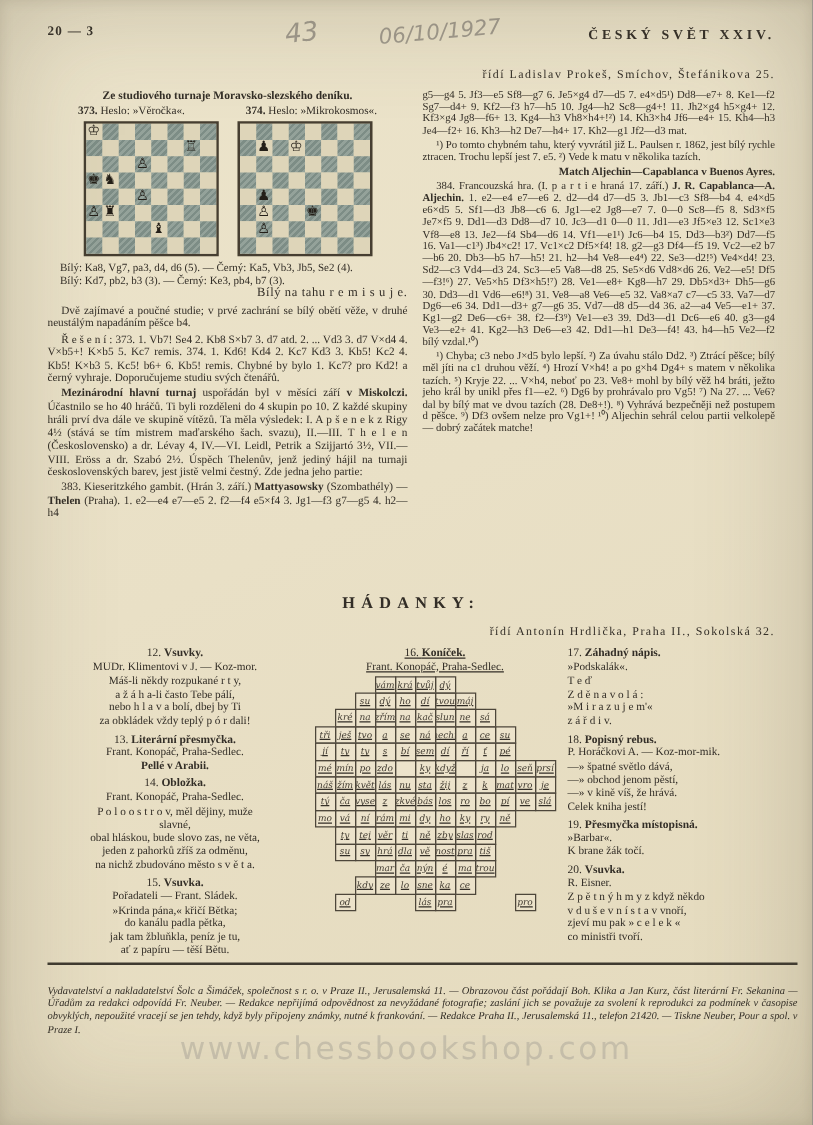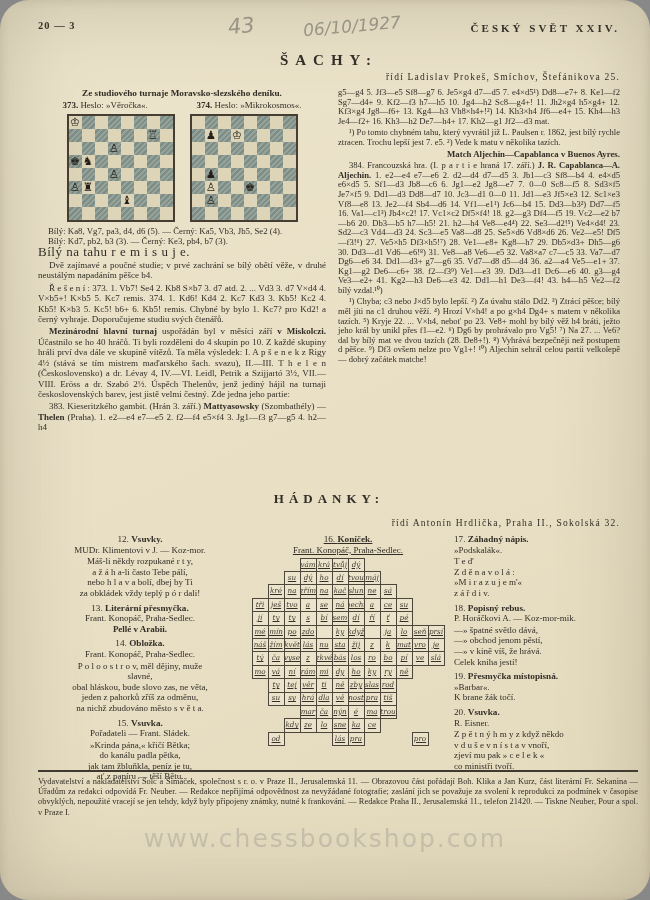--- a/index.html
+++ b/index.html
@@ -1,19 +1,19 @@
 <!DOCTYPE html>
 <html><head>
 <meta charset="utf-8">
 <title>Scan</title>
 <style>
   html,body{margin:0;padding:0;background:#888;}
   .page{position:relative;width:650px;height:900px;margin:0 auto;overflow:hidden;
         background:linear-gradient(155deg,#ece4cb 0%,#e9e0c6 45%,#e4dabd 100%);
-        font-family:"Liberation Serif",serif;color:#332e27;border-radius:29px;}
+        font-family:"Liberation Serif",serif;color:#332e27;}
   .page::after{content:"";position:absolute;inset:0;pointer-events:none;
         box-shadow:inset 0 0 90px rgba(100,90,65,.30), inset 0 0 10px rgba(100,90,65,.18);}
   .b{font-weight:bold;}
   
   .hdr{position:absolute;top:20px;left:38px;right:30px;height:20px;}
   .pagenum{position:absolute;left:0;top:0;font-weight:bold;font-size:10.5px;letter-spacing:1px;}
   .hand{position:absolute;color:#a09a8d;font-family:"DejaVu Sans",sans-serif;font-style:italic;}
   .hand-num{left:190px;top:-6px;font-size:21px;transform:rotate(-6deg);}
   .hand-date{left:265px;top:-4px;font-size:17px;transform:rotate(-5deg);}
   .masthead{position:absolute;right:0;top:2px;font-weight:bold;font-size:11px;letter-spacing:3px;}
@@ -27,21 +27,21 @@
   .study-head{text-align:center;font-weight:bold;font-size:9.2px;margin:0 0 2px 0;}
   .cap-row{display:flex;justify-content:space-around;font-size:9px;margin-bottom:3px;}
   .boards{display:flex;justify-content:center;gap:15px;margin:2px 0 4px 0;}
   .chessboard{display:grid;grid-template-columns:repeat(8,13px);grid-auto-rows:13px;
         border:2px solid #463e31;background:#ded5b9;box-shadow:0 0 0 1px #ded5b9 inset;}
   .sq{display:flex;align-items:center;justify-content:center;font-size:11.5px;line-height:13px;color:#241f18;}
   .sq.light{background:#ded5b9;}
   .sq.dark{background:repeating-linear-gradient(135deg,#94a29a 0 2px,#7d8d86 2px 4px);}
   .poslines{font-size:8.8px;line-height:10.4px;}
   .poslines div{text-indent:10px;}
-  .stip{text-align:left;font-size:13px;letter-spacing:.5px;margin-bottom:3px;}
+  .stip{text-align:right;font-size:10px;letter-spacing:.5px;margin-bottom:3px;}
   p.just{text-align:justify;text-indent:11px;margin:0 0 2px 0;}
   p.nojust-first{text-indent:0;}
   .match-head{text-align:right;font-weight:bold;font-size:8.8px;margin:2px 0;}
   
   .had{margin-top:4px;}
   .had-title{text-align:center;font-weight:bold;font-size:13px;letter-spacing:5px;margin:11px;}
   .had-cols{display:flex;gap:8px;height:254px;overflow:hidden;margin-top:4px;}
   .hcolL{width:204px;flex:none;text-align:center;font-size:9px;line-height:10.6px;}
   .hcolM{width:196px;flex:none;text-align:center;font-size:9px;line-height:10.6px;text-decoration:underline;}
   .hcolR{flex:1;text-align:left;font-size:9px;line-height:10.6px;}
@@ -53,40 +53,39 @@
   .answer{font-weight:bold;}
   
   .konicek{display:grid;grid-template-columns:repeat(12,16px);grid-auto-rows:13.4px;
         justify-content:center;margin-top:3px;}
   .gcell{border:1px solid #4d463a;margin:-0.5px;display:flex;align-items:center;justify-content:center;
         font-family:"DejaVu Serif",serif;font-style:italic;font-size:7.2px;color:#403a30;
         background:rgba(250,245,228,.25);overflow:hidden;}
   .gcell.empty{border-width:1.6px;}
   .gcell.gap{border:none;background:transparent;}
   
-  .foot{position:absolute;left:38px;right:12px;top:770px;border-top:2px solid #3f3a30;padding-top:5px;}
+  .foot{position:absolute;left:38px;right:12px;top:770px;border-top:2px solid #3f3a30;padding-top:16px;font-style:italic;}
   .foot-text{font-size:8.4px;line-height:10.2px;text-align:justify;margin:0;}
   .wm{position:absolute;left:0;right:0;top:824px;text-align:center;
       font-family:"DejaVu Sans",sans-serif;font-size:25px;letter-spacing:2px;color:#c8c1ad;}
 </style>
 </head>
 <body>
 
 <div class="page">
 
   <div class="hdr">
     <span class="pagenum">20 — 3</span>
     <span class="hand hand-num">43</span>
     <span class="hand hand-date">06/10/1927</span>
     <span class="masthead">ČESKÝ SVĚT XXIV.</span>
   </div>
 
   <div class="main">
 
-    <h1 class="sec-title">ŠACHY:</h1>
     <div class="sec-editor">řídí Ladislav Prokeš, Smíchov, Štefánikova 25.</div>
 
     <div class="chess-cols">
       <div class="colL">
         <div class="study-head">Ze studiového turnaje Moravsko-slezského deníku.</div>
         <div class="cap-row">
           <span><span class="b">373.</span><span> Heslo: »Věročka«.</span></span>
           <span><span class="b">374.</span><span> Heslo: »Mikrokosmos«.</span></span>
         </div>
         <div class="boards">

